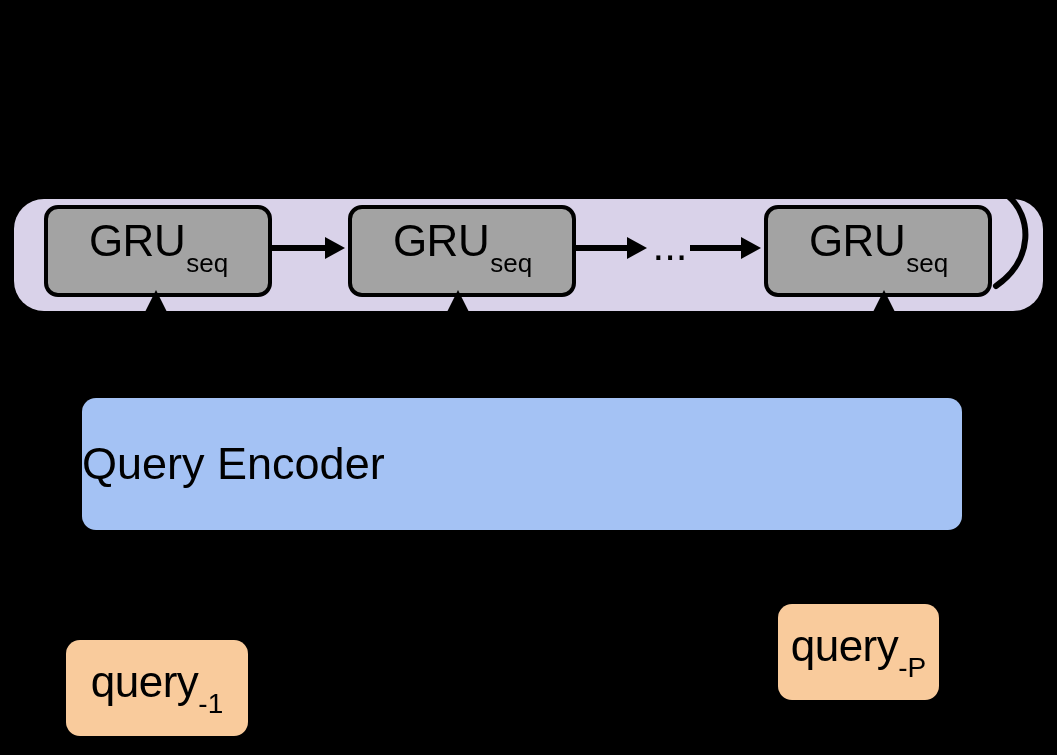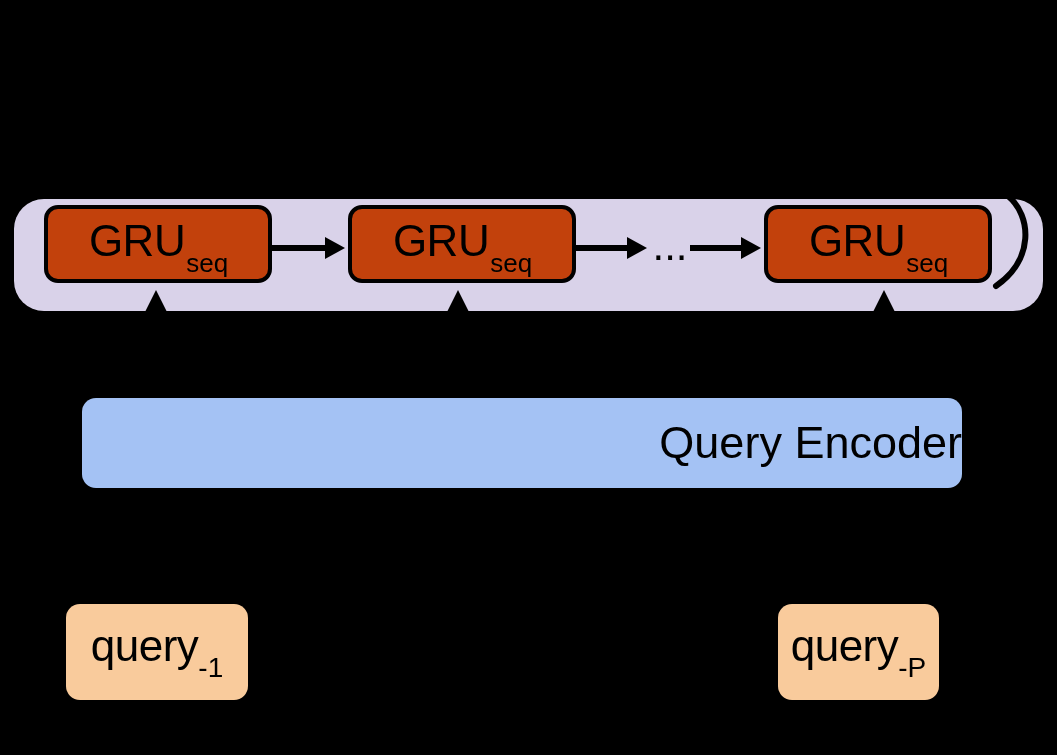--- a/index.html
+++ b/index.html
@@ -25,22 +25,22 @@
     height: 112px;
     background: #D9D2E9;
     border-radius: 30px;
     box-sizing: border-box;
   }
 
   .gru-cell {
     position: absolute;
     top: 205px;
     width: 228px;
-    height: 78px;
-    background: #c2410c;
+    height: 92px;
+    background: #a3a3a3;
     border: 4px solid #000000;
     border-radius: 14px;
     box-sizing: border-box;
   }
   .gru-cell.c1 { left: 44px; }
   .gru-cell.c2 { left: 348px; }
   .gru-cell.c3 { left: 764px; }
 
   .gru-label {
     position: absolute;
@@ -128,43 +128,43 @@
   .v-arrow.v1 { left: 153px; }
   .v-arrow.v2 { left: 455px; }
   .v-arrow.v3 { left: 881px; }
 
   
   .encoder {
     position: absolute;
     left: 82px;
     top: 398px;
     width: 880px;
-    height: 90px;
+    height: 132px;
     background: #A4C2F4;
     border-radius: 14px;
     display: flex;
     align-items: center;
-    justify-content: flex-end;
+    justify-content: flex-start;
   }
   .encoder-label {
     color: #000000;
     font-size: 45px;
     line-height: 50px;
     white-space: nowrap;
   }
 
   
   .query-box {
     position: absolute;
     top: 604px;
     height: 96px;
     background: #F9CB9C;
     border-radius: 14px;
   }
-  .query-box.q1 { left: 66px;  width: 182px; }
+  .query-box.q1 { left: 66px;  width: 182px; margin-top: 36px; }
   .query-box.q2 { left: 364px; width: 204px; }
   .query-box.q3 { left: 778px; width: 161px; }
 
   .query-label {
     position: absolute;
     top: 16px;
     left: 50%;
     transform: translateX(-50%);
     white-space: nowrap;
     color: #000000;

